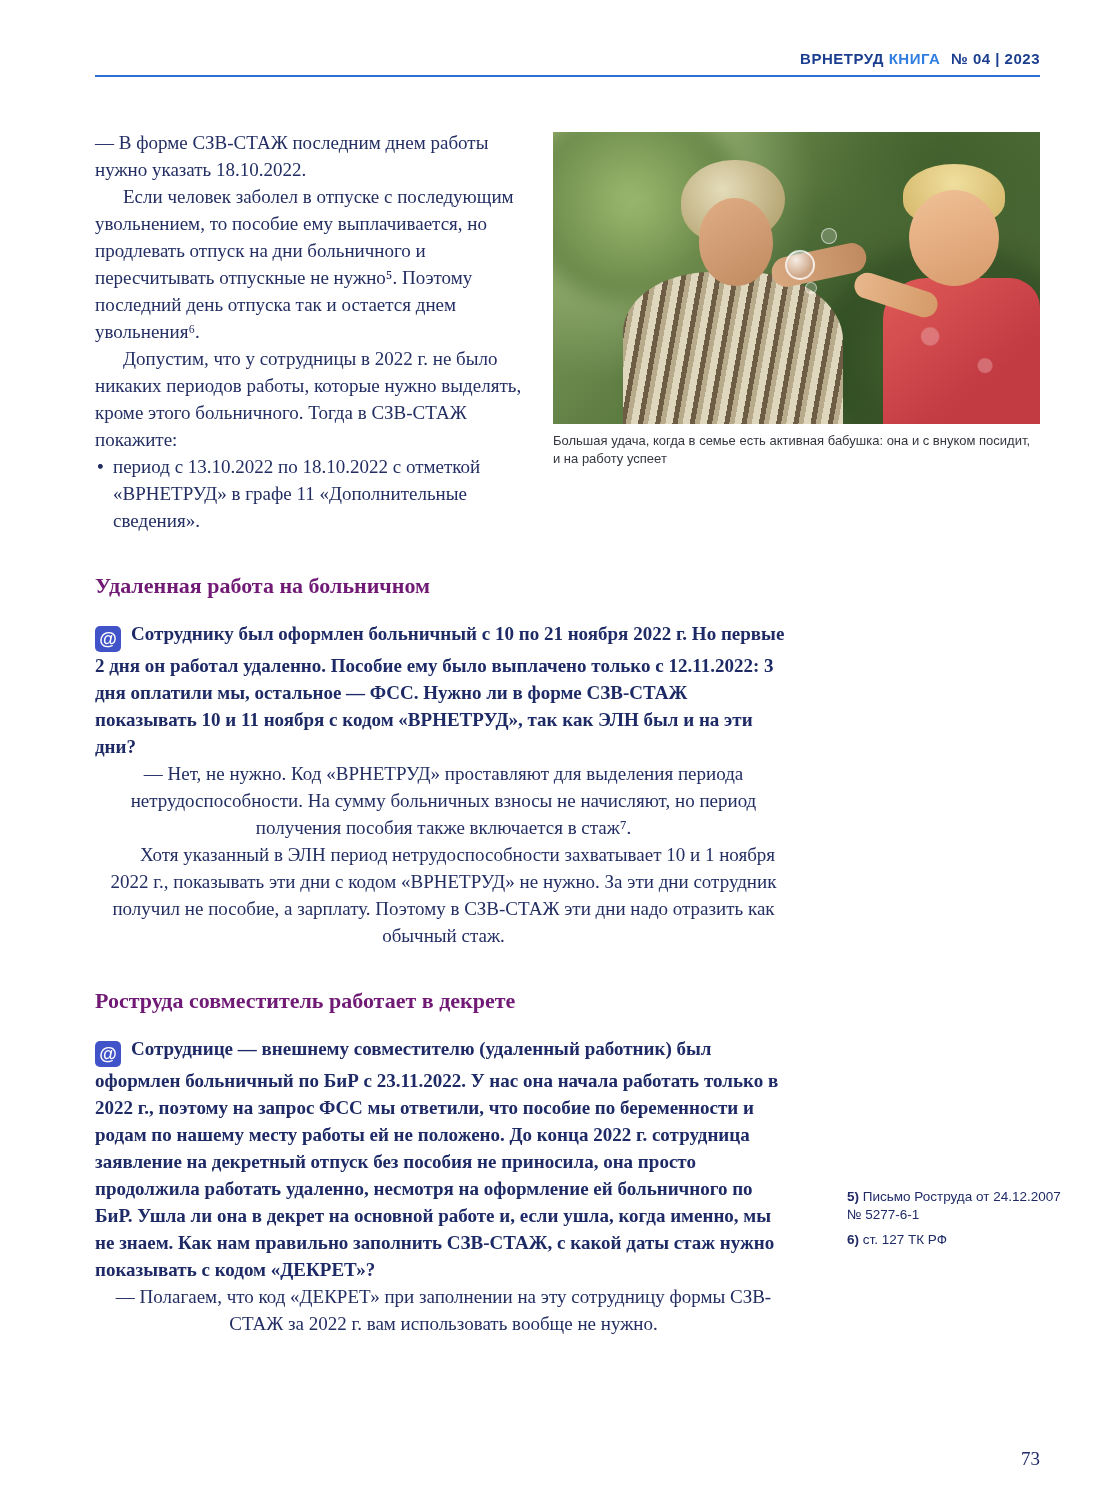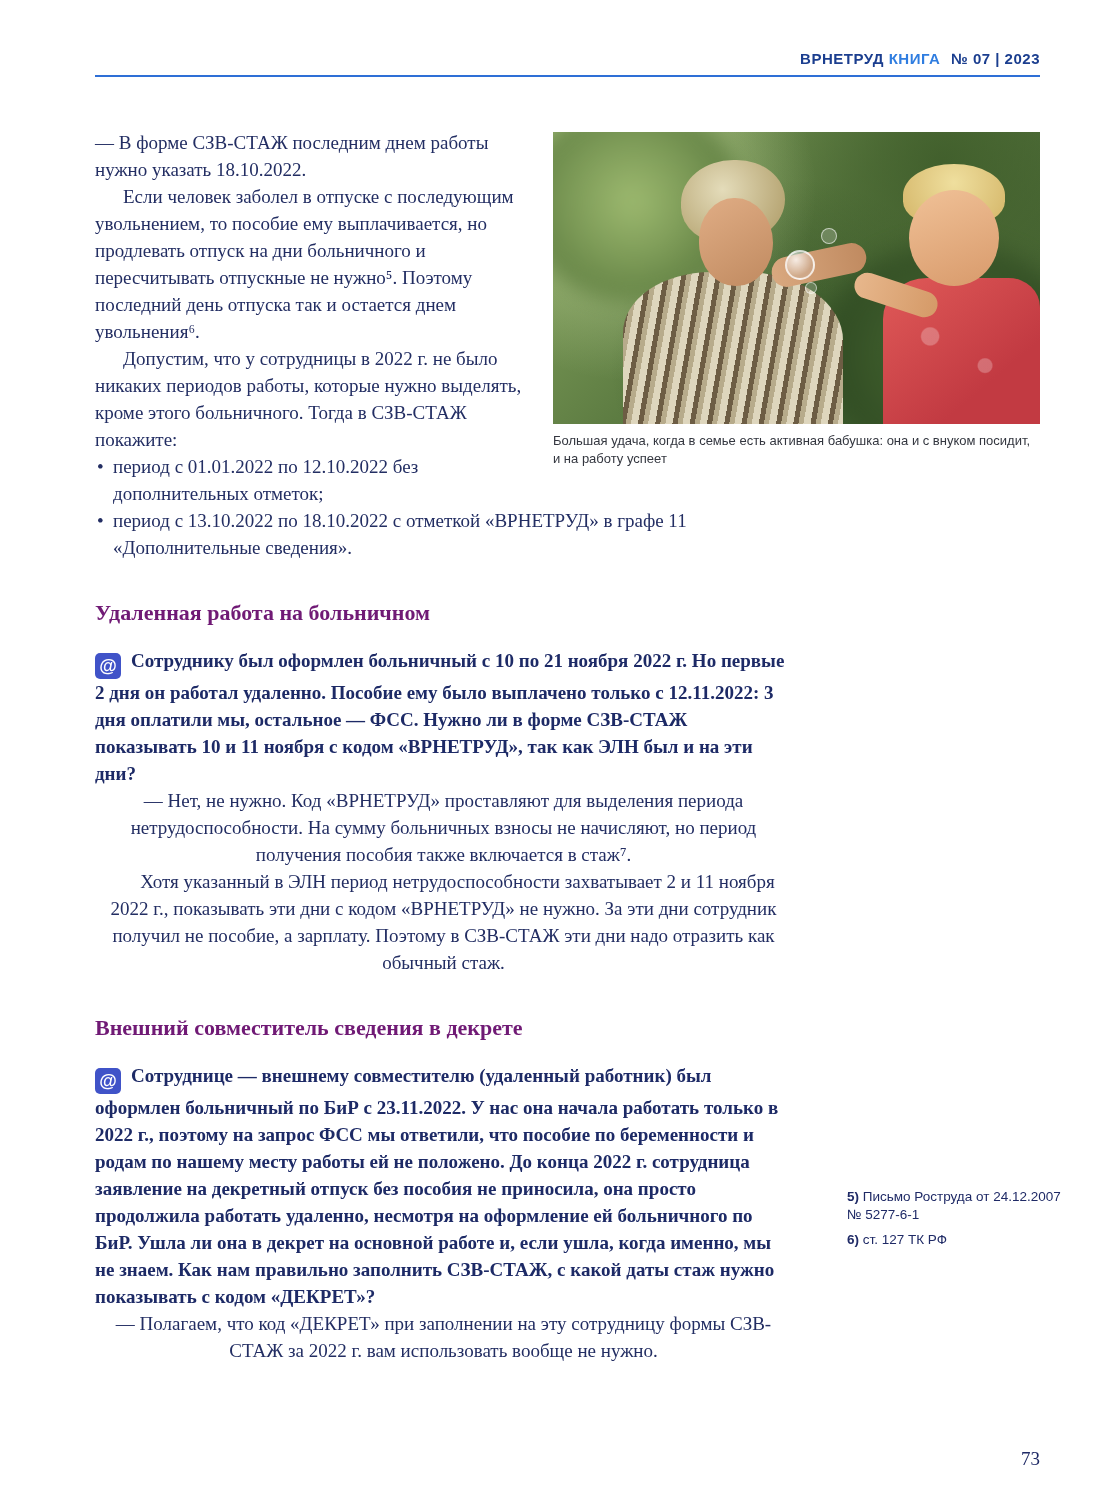--- a/index.html
+++ b/index.html
@@ -118,21 +118,21 @@
 </head>
 <body>
 
 <div class="page">
   <div class="content">
 
     <header class="header">
       <div class="header-line">
         <span class="t-dark">ВРНЕТРУД</span>
         <span class="t-light">КНИГА</span>
-        <span class="t-issue">№ 07 | 2023</span>
+        <span class="t-issue">№ 04 | 2023</span>
       </div>
       <div class="header-rule"></div>
     </header>
 
     <section class="intro">
       <figure class="photo-block" style="margin-right:0">
         <div class="photo">
           <div class="ph ph-foliage1"></div>
           <div class="ph ph-foliage2"></div>
           <div class="ph ph-woman-body"></div>
@@ -149,39 +149,38 @@
         </div>
         <figcaption class="photo-caption">Большая удача, когда в семье есть активная бабушка: она и с внуком посидит, и на работу успеет</figcaption>
       </figure>
 
       <p class="body">—  В форме СЗВ-СТАЖ последним днем работы нужно указать 18.10.2022.</p>
       <p class="body indent">Если человек заболел в отпуске с последующим увольнением, то пособие ему выплачивается, но продлевать отпуск на дни больничного и пересчитывать отпускные не нужно⁵. Поэтому последний день отпуска так и остается днем увольнения⁶.</p>
       <p class="body indent">Допустим, что у сотрудницы в 2022 г. не было никаких периодов работы, которые нужно выделять, кроме этого больничного. Тогда в СЗВ-СТАЖ покажите:</p>
       <ul class="bullets">
         <li>
           <span class="dot">•</span>
-          <span>период с 01.01.2022 по 12.10.2022 без дополнительных отметок;</span>
         </li>
         <li>
           <span class="dot">•</span>
           <span>период с 13.10.2022 по 18.10.2022 с отметкой «ВРНЕТРУД» в графе 11 «Дополнительные сведения».</span>
         </li>
       </ul>
       <div class="clear"></div>
     </section>
 
     <section class="section">
       <h2 class="section-heading">Удаленная работа на больничном</h2>
       <p class="qa-question"><span class="at-icon">@</span><span>Сотруднику был оформлен больничный с 10 по 21 ноября 2022 г. Но первые 2 дня он работал удаленно. Пособие ему было выплачено только с 12.11.2022: 3 дня оплатили мы, остальное — ФСС. Нужно ли в форме СЗВ-СТАЖ показывать 10 и 11 ноября с кодом «ВРНЕТРУД», так как ЭЛН был и на эти дни?</span></p>
       <p class="qa-answer">—  Нет, не нужно. Код «ВРНЕТРУД» проставляют для выделения периода нетрудоспособности. На сумму больничных взносы не начисляют, но период получения пособия также включается в стаж⁷.</p>
-      <p class="qa-answer indent">Хотя указанный в ЭЛН период нетрудоспособности захватывает 2 и 11 ноября 2022 г., показывать эти дни с кодом «ВРНЕТРУД» не нужно. За эти дни сотрудник получил не пособие, а зарплату. Поэтому в СЗВ-СТАЖ эти дни надо отразить как обычный стаж.</p>
+      <p class="qa-answer indent">Хотя указанный в ЭЛН период нетрудоспособности захватывает 10 и 1 ноября 2022 г., показывать эти дни с кодом «ВРНЕТРУД» не нужно. За эти дни сотрудник получил не пособие, а зарплату. Поэтому в СЗВ-СТАЖ эти дни надо отразить как обычный стаж.</p>
     </section>
 
     <section class="section">
-      <h2 class="section-heading">Внешний совместитель сведения в декрете</h2>
+      <h2 class="section-heading">Роструда совместитель работает в декрете</h2>
       <p class="qa-question"><span class="at-icon">@</span><span>Сотруднице — внешнему совместителю (удаленный работник) был оформлен больничный по БиР с 23.11.2022. У нас она начала работать только в 2022 г., поэтому на запрос ФСС мы ответили, что пособие по беременности и родам по нашему месту работы ей не положено. До конца 2022 г. сотрудница заявление на декретный отпуск без пособия не приносила, она просто продолжила работать удаленно, несмотря на оформление ей больничного по БиР. Ушла ли она в декрет на основной работе и, если ушла, когда именно, мы не знаем. Как нам правильно заполнить СЗВ-СТАЖ, с какой даты стаж нужно показывать с кодом «ДЕКРЕТ»?</span></p>
       <p class="qa-answer">—  Полагаем, что код «ДЕКРЕТ» при заполнении на эту сотрудницу формы СЗВ-СТАЖ за 2022 г. вам использовать вообще не нужно.</p>
     </section>
 
   </div>
 
   <aside class="footnotes">
     <p class="footnote"><span class="fn-num">5)</span><span> Письмо Роструда от 24.12.2007 № 5277-6-1</span></p>
     <p class="footnote"><span class="fn-num">6)</span><span> ст. 127 ТК РФ</span></p>
   </aside>

